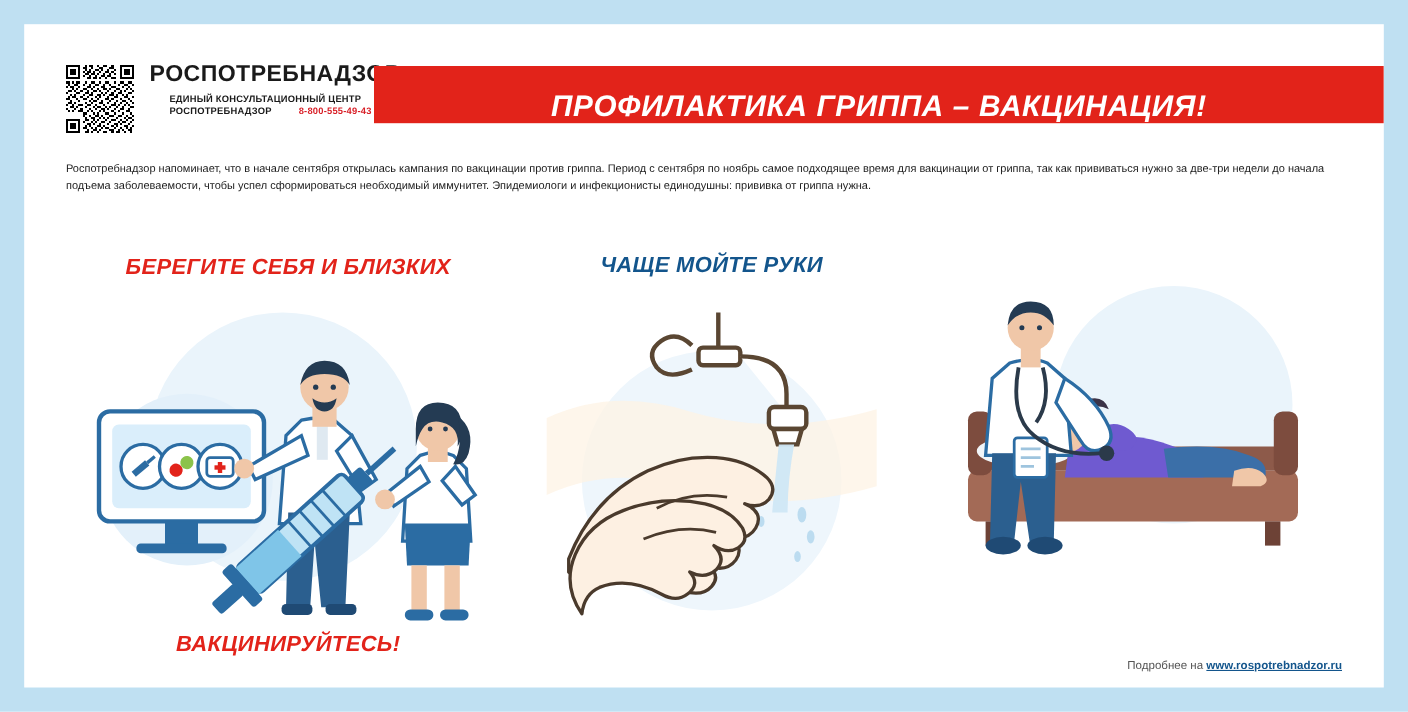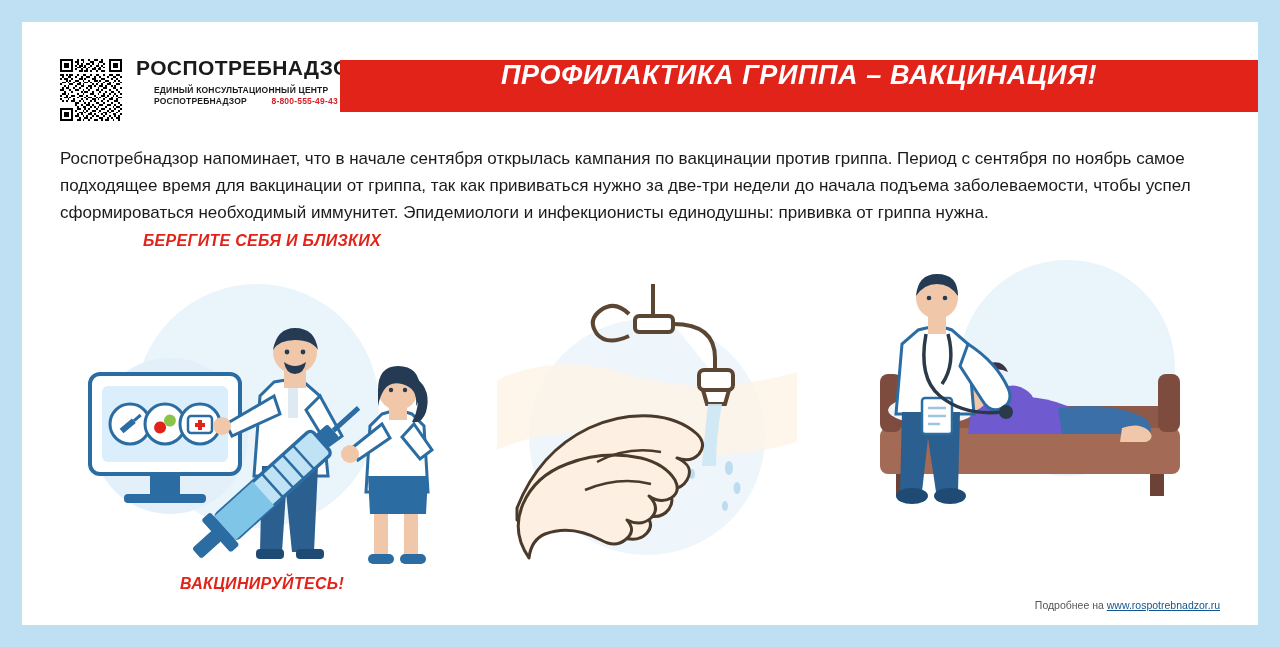--- a/index.html
+++ b/index.html
@@ -75,39 +75,39 @@
     padding-left: 22px;
   }
   .title-bar {
     position: absolute;
     left: 318px;
     top: 38px;
     right: 0;
     height: 52px;
     background: #e2231a;
     display: flex;
-    align-items: flex-start;
+    align-items: flex-end;
     justify-content: center;
   }
   .title-bar .title-text {
     color: #ffffff;
     font-size: 27px;
     font-weight: bold;
     letter-spacing: 0.6px;
     text-align: center;
     font-style: italic;
   }
 
   
   .intro {
     position: absolute;
     left: 38px;
     top: 124px;
     width: 1172px;
-    font-size: 17px;
+    font-size: 10px;
     line-height: 1.58;
     color: #1b1b1b;
     text-align: left;
   }
 
   
   .panels {
     position: absolute;
     left: 0;
     top: 198px;
@@ -123,21 +123,21 @@
   .panel-2 { left: 455px; width: 340px; }
   .panel-3 { left: 800px; width: 420px; }
 
   .cap {
     position: absolute;
     width: 100%;
     text-align: center;
     color: #e2231a;
     font-weight: bold;
     font-style: italic;
-    font-size: 16px;
+    font-size: 20px;
     letter-spacing: 0.3px;
   }
   .cap-blue {
     color: #13558c;
   }
   .cap-top-1 { top: 12px; }
   .cap-bot-1 { top: 355px; }
   .cap-top-2 { top: 10px; }
   .cap-bot-3 { top: 320px; }
 
@@ -153,21 +153,21 @@
   
   .footer {
     position: absolute;
     right: 38px;
     bottom: 14px;
     font-size: 10.5px;
     color: #555;
   }
   .footer .site {
     color: #13558c;
-    font-weight: normal;
+    font-weight: bold;
     text-decoration: underline;
   }
   svg { display: block; }
 </style>
 </head>
 <body>
 
 <div class="poster-frame">
   <div class="poster">
 
@@ -546,20 +546,21 @@
               <path d="M364 112 q16 12 10 34 q-4 12 -14 10 q10 -18 4 -44z" fill="#243b53"></path>
               <circle cx="339" cy="124" r="2.2" fill="#243b53"></circle>
               <circle cx="353" cy="124" r="2.2" fill="#243b53"></circle>
             </g>
           </svg>
         </div>
         <div class="cap cap-bot-1">ВАКЦИНИРУЙТЕСЬ!</div>
       </div>
 
       <div class="panel panel-2">
+        <div class="cap cap-top-2 cap-blue">ЧАЩЕ МОЙТЕ РУКИ</div>
         <div class="art art-2">
           <svg viewBox="0 0 340 310" width="340" height="310">
             <circle cx="170" cy="175" r="118" fill="#eef6fc"></circle>
             <path d="M20 118 q60 -28 130 -6 q80 24 170 -2 l0 70 q-90 26 -170 2 q-70 -22 -130 6z" fill="#fdf3e4" opacity="0.75"></path>
 
             <g stroke="#5a4632" stroke-width="4" fill="#ffffff">
               <path d="M176 22 l0 34"></path>
               <rect x="158" y="54" width="38" height="16" rx="4"></rect>
               <path d="M196 62 q42 0 42 34 l0 18"></path>
               <rect x="222" y="108" width="34" height="20" rx="5"></rect>

